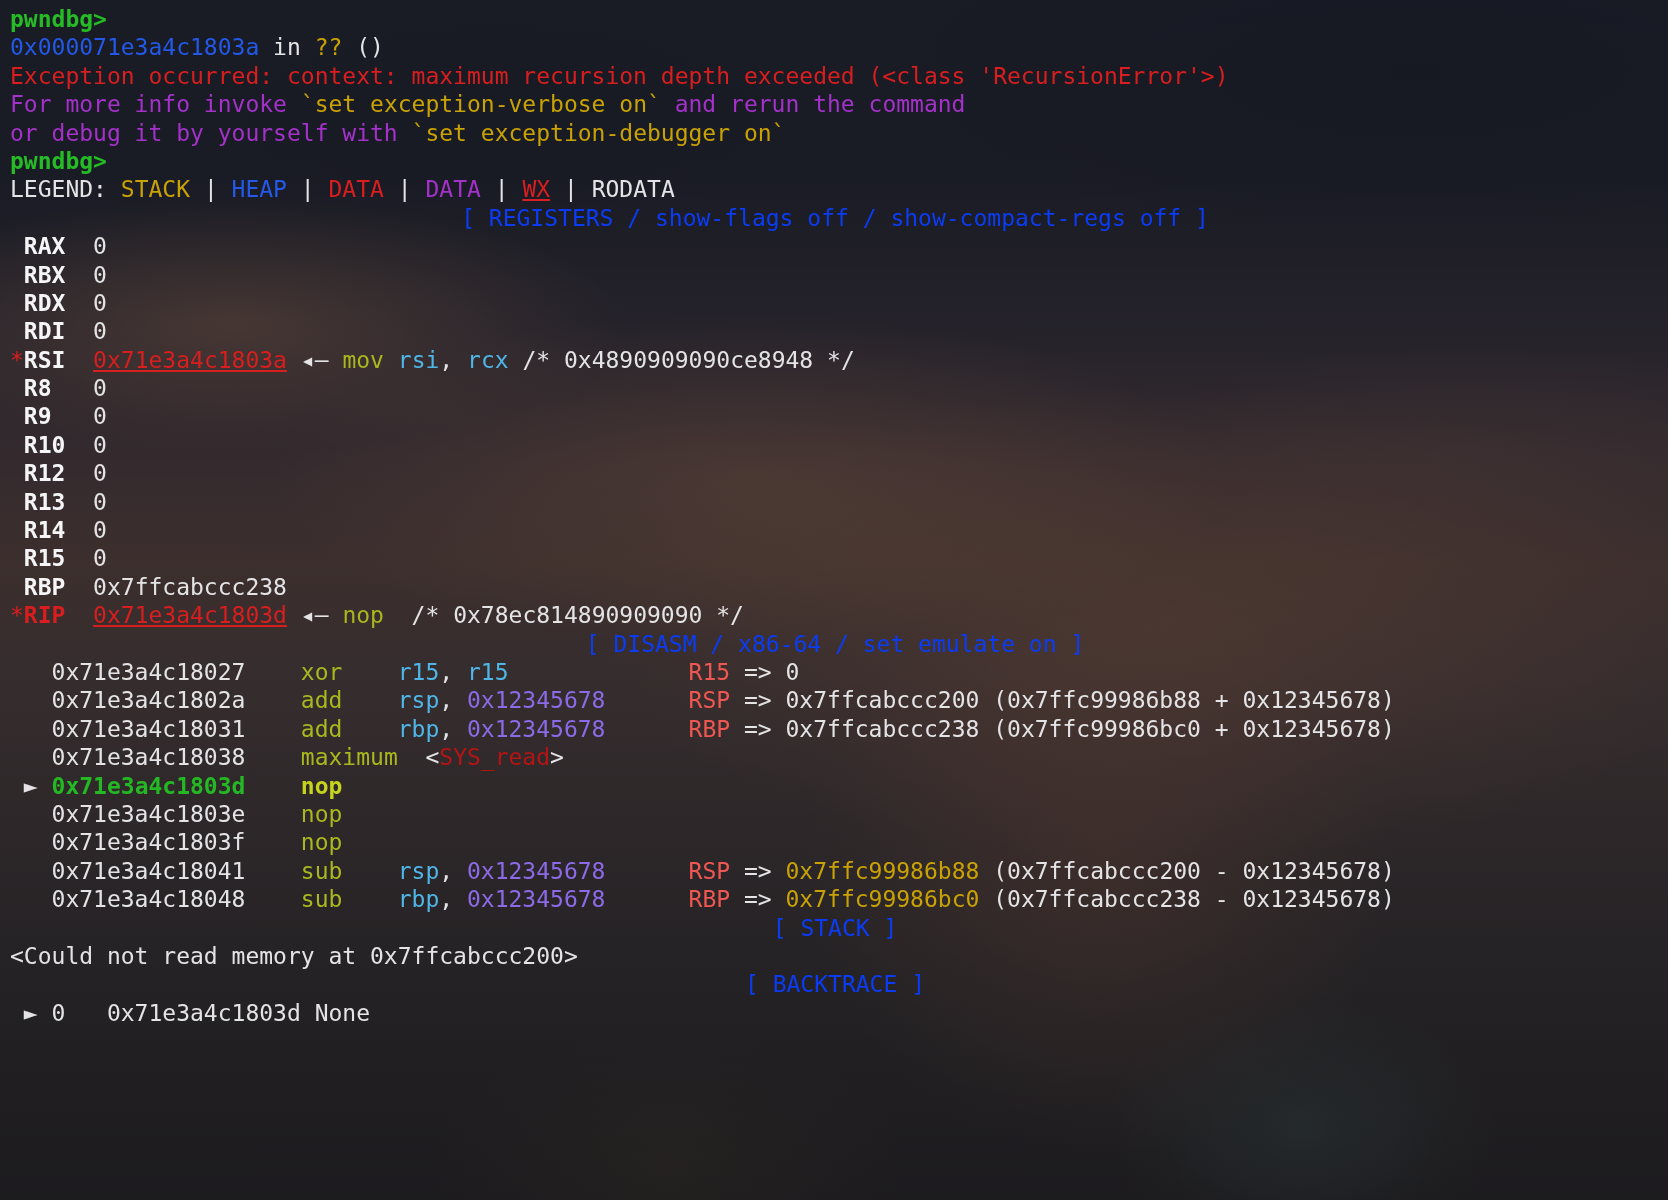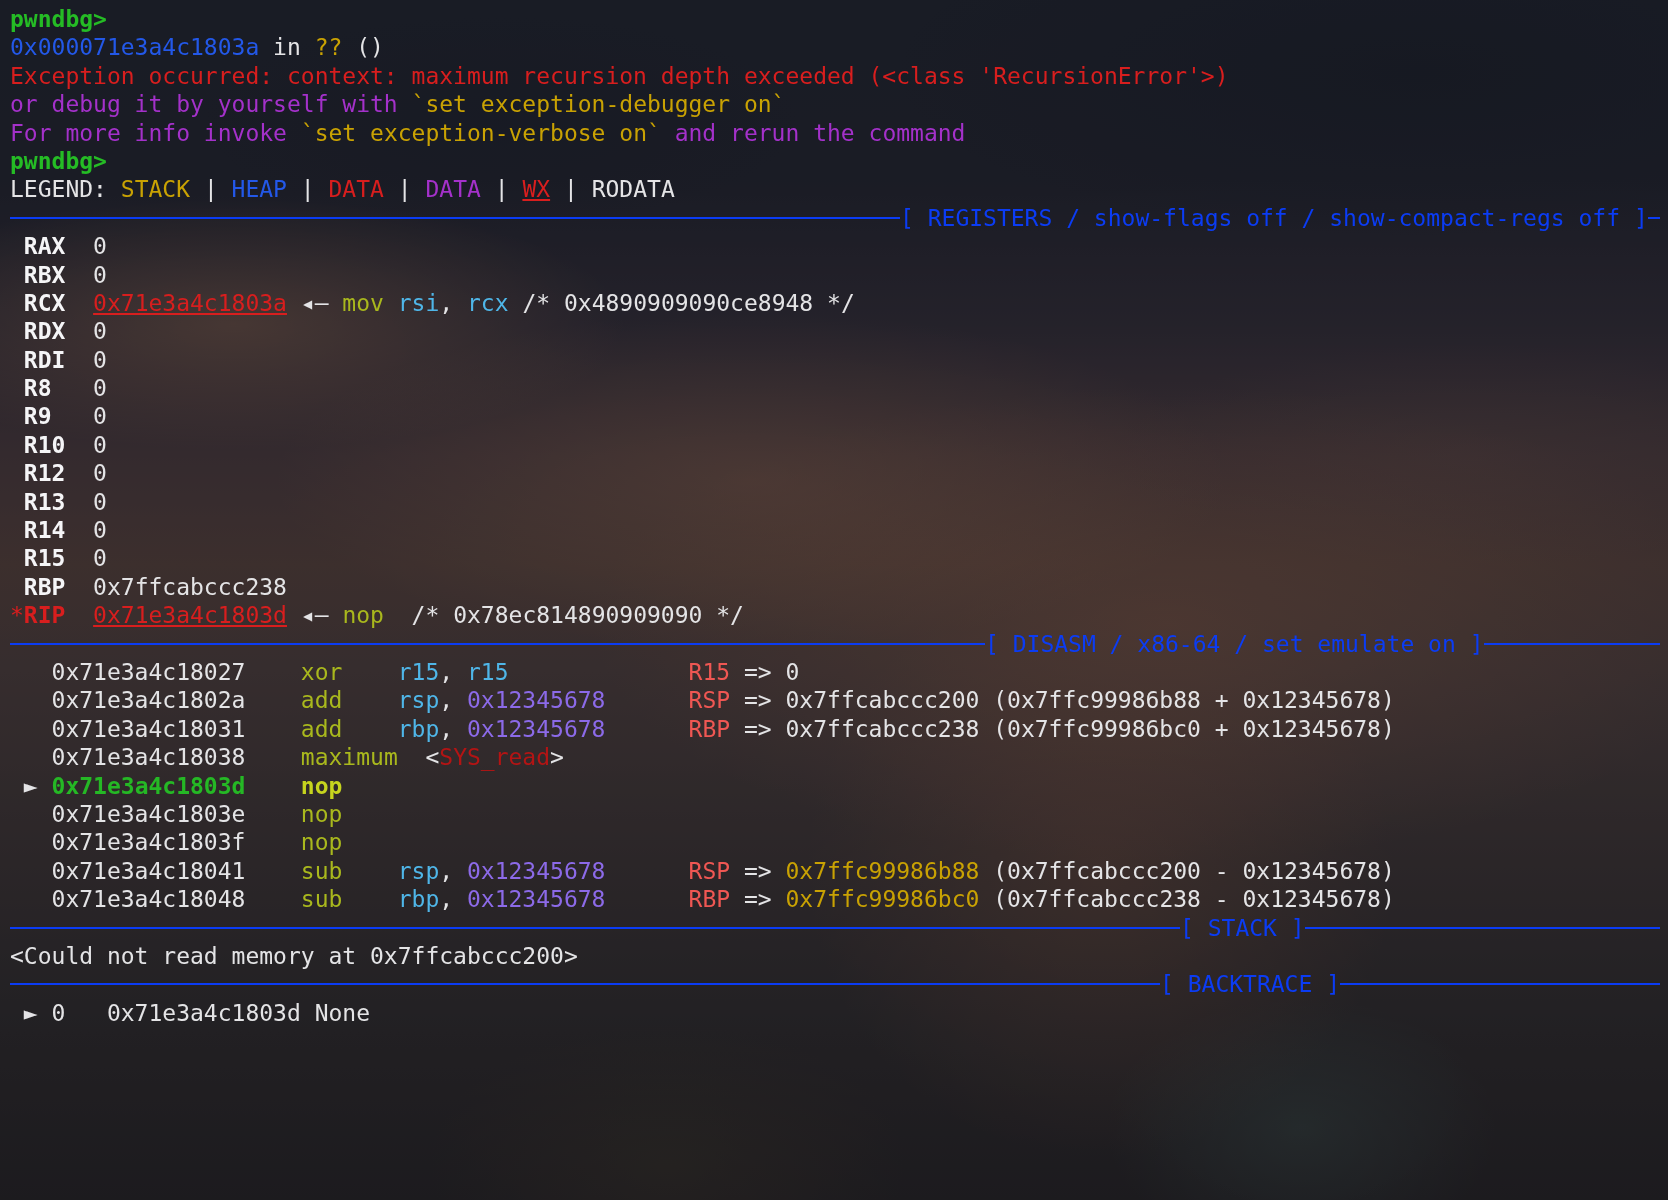--- a/index.html
+++ b/index.html
@@ -41,43 +41,43 @@
   .o{color:var(--o)}
   .ob{color:var(--ob);font-weight:bold}
   .v{color:var(--v)}
   .s{color:var(--s)}
   .G{color:var(--G);font-weight:bold}
   .dr{color:var(--dr)}
   .gd{color:var(--gd)}
   .ru{color:var(--r);text-decoration:underline}
   .rb{color:var(--r);font-weight:bold}
   .wx{color:var(--r);text-decoration:underline}
-  .hrline{display:flex;align-items:center;height:28.4px;color:var(--hdr);white-space:pre;}
+  .hrline{display:flex;align-items:center;height:28.4px;color:var(--hdr);white-space:pre;flex-direction:column;}
   .hl{display:inline-block;height:2px;background:var(--hdr);}
   .hl.right{flex:1;}
   .hlabel{color:var(--hdr);}
 </style>
 </head>
 <body>
 
 <div class="bg"></div>
 <div class="terminal">
     <div class="line"><span class="g">pwndbg&gt; </span></div>
     <div class="line"><span class="b">0x000071e3a4c1803a</span><span class="w"> in </span><span class="y">??</span><span class="w"> ()</span></div>
     <div class="line"><span class="r">Exception occurred: context: maximum recursion depth exceeded (&lt;class 'RecursionError'&gt;)</span></div>
+    <div class="line"><span class="p">For more info invoke </span><span class="y">`set exception-verbose on`</span><span class="p"> and rerun the command</span></div>
     <div class="line"><span class="p">or debug it by yourself with </span><span class="y">`set exception-debugger on`</span></div>
-    <div class="line"><span class="p">For more info invoke </span><span class="y">`set exception-verbose on`</span><span class="p"> and rerun the command</span></div>
     <div class="line"><span class="g">pwndbg&gt; </span></div>
     <div class="line"><span class="w">LEGEND: </span><span class="y">STACK</span><span class="w"> | </span><span class="b">HEAP</span><span class="w"> | </span><span class="r">DATA</span><span class="w"> | </span><span class="p">DATA</span><span class="w"> | </span><span class="wx">WX</span><span class="w"> | </span><span class="w">RODATA</span></div>
     <div class="hrline"><span class="hl" style="width: 890px;"></span><span class="hlabel">[ REGISTERS / show-flags off / show-compact-regs off ]</span><span class="hl right"></span></div>
     <div class="line"><span class="W"> RAX  </span><span class="w">0</span></div>
     <div class="line"><span class="W"> RBX  </span><span class="w">0</span></div>
-    <div class="line"><span class="W"> RCX  </span><span class="ru">0x71e3a4c1803a</span><span class="w"> ◂— </span><span class="o">mov</span><span class="w"> </span><span class="c">rsi</span><span class="w">, </span><span class="c">rcx</span><span class="w"> /* 0x4890909090ce8948 */</span></div>
     <div class="line"><span class="W"> RDX  </span><span class="w">0</span></div>
     <div class="line"><span class="W"> RDI  </span><span class="w">0</span></div>
+    <div class="line"><span class="r">*</span><span class="W">RSI  </span><span class="ru">0x71e3a4c1803a</span><span class="w"> ◂— </span><span class="o">mov</span><span class="w"> </span><span class="c">rsi</span><span class="w">, </span><span class="c">rcx</span><span class="w"> /* 0x4890909090ce8948 */</span></div>
     <div class="line"><span class="W"> R8   </span><span class="w">0</span></div>
     <div class="line"><span class="W"> R9   </span><span class="w">0</span></div>
     <div class="line"><span class="W"> R10  </span><span class="w">0</span></div>
     <div class="line"><span class="W"> R12  </span><span class="w">0</span></div>
     <div class="line"><span class="W"> R13  </span><span class="w">0</span></div>
     <div class="line"><span class="W"> R14  </span><span class="w">0</span></div>
     <div class="line"><span class="W"> R15  </span><span class="w">0</span></div>
     <div class="line"><span class="W"> RBP  </span><span class="w">0x7ffcabccc238</span></div>
     <div class="line"><span class="r">*</span><span class="rb">RIP  </span><span class="ru">0x71e3a4c1803d</span><span class="w"> ◂— </span><span class="o">nop</span><span class="w">  /* 0x78ec814890909090 */</span></div>
     <div class="hrline"><span class="hl" style="width: 975px;"></span><span class="hlabel">[ DISASM / x86-64 / set emulate on ]</span><span class="hl right"></span></div>

